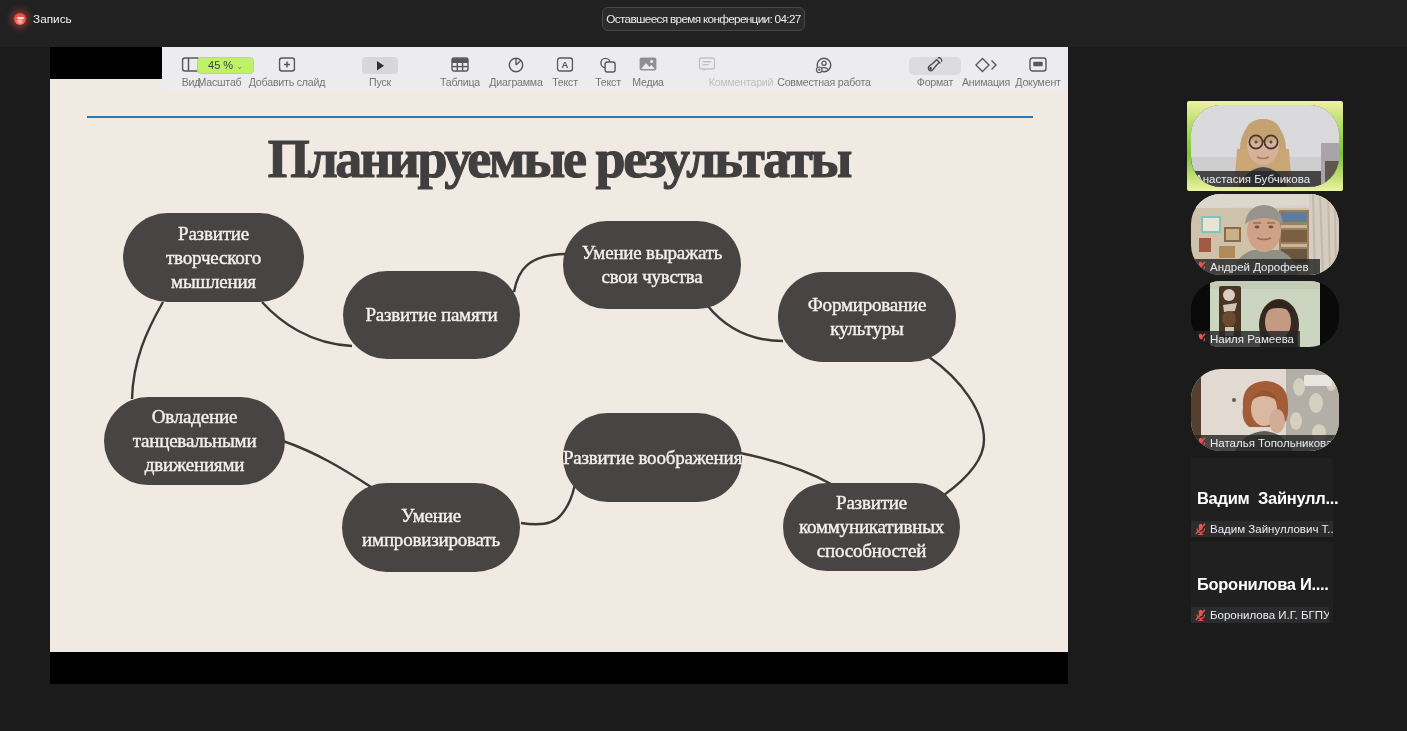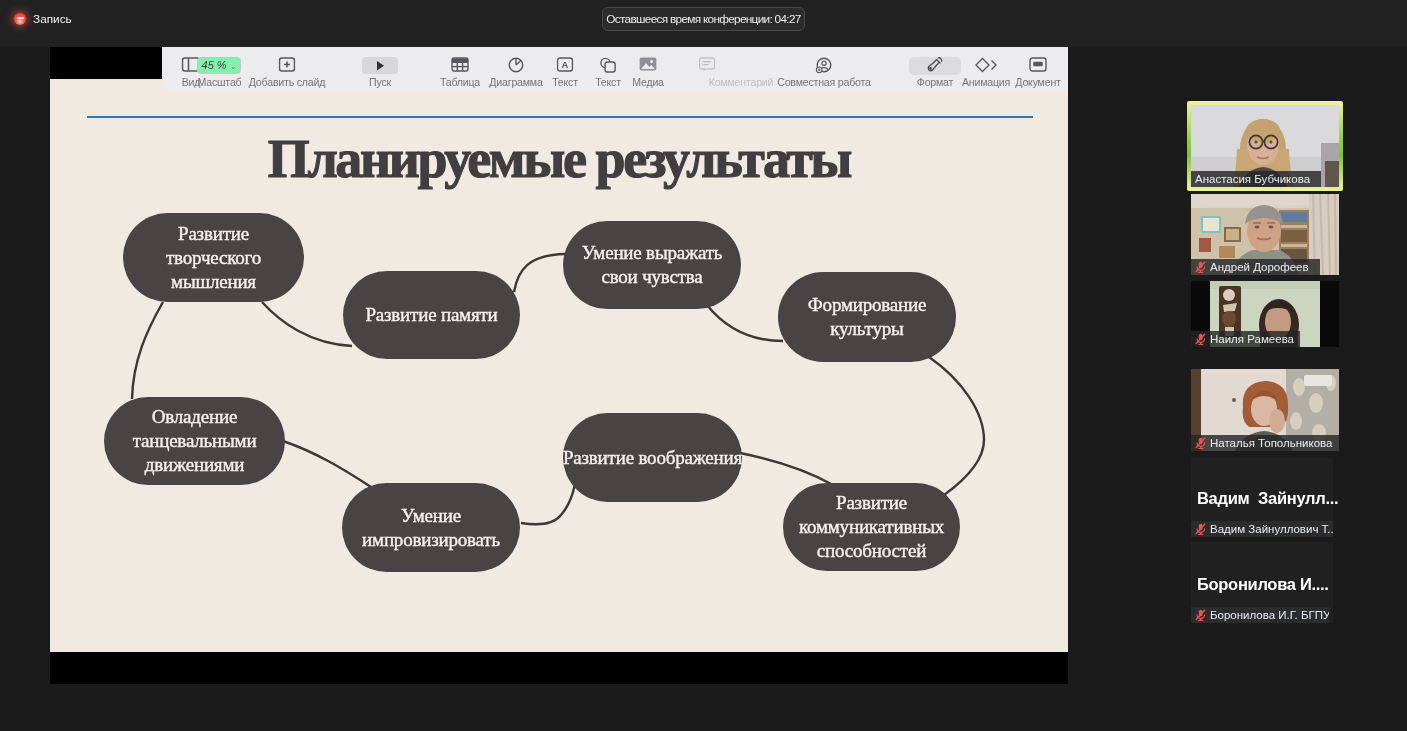--- a/index.html
+++ b/index.html
@@ -25,21 +25,21 @@
     text-align:center;font-size:10.6px;letter-spacing:-0.2px;color:#757579;}
   .tblabel.dis{color:#bfbfc3;margin-left:34px;}
   
   #blueline{left:37px;top:69px;width:946px;height:2px;background:#2879b8;}
   #title{left:0px;top:81px;width:1018px;text-align:center;color:#413e3f;
     font-family:"Liberation Serif",serif;font-weight:bold;font-size:54px;letter-spacing:-2.4px;-webkit-text-stroke:1.1px #413e3f;}
   .bub{position:absolute;background:#474443;border-radius:46px;color:#f3f1ee;
     font-family:"Liberation Serif",serif;font-size:19px;line-height:24px;letter-spacing:-0.2px;
     display:flex;align-items:center;justify-content:center;text-align:center;white-space:nowrap;-webkit-text-stroke:0.4px #f3f1ee;}
   
-  .tile{position:absolute;left:1191px;width:148px;overflow:hidden;background:#000;}
+  .tile{position:absolute;left:1191px;width:148px;overflow:hidden;background:#000;border-radius:30px;}
   .namebar{position:absolute;left:0;bottom:0;background:rgba(38,38,38,.82);color:#e9eef4;
     font-size:11.5px;line-height:16px;height:16px;padding:0 5px 0 4px;display:flex;align-items:center;gap:4px;white-space:nowrap;overflow:hidden;}
   .namebar svg{flex:none;}
   .bigname{position:absolute;left:6px;color:#fff;font-weight:bold;font-size:16.5px;letter-spacing:-0.3px;white-space:nowrap;}
   .txttile{position:absolute;left:1191px;width:142px;background:#202021;}
 </style>
 </head>
 <body>
 <div class="abs" id="topstrip"></div>
 <div class="abs" id="recdot"></div>
@@ -75,21 +75,21 @@
   <div class="abs" id="toolbar">
 
     <div class="tbitem" style="left:14px;width:30px;">
       <svg class="tbicon" width="19" height="15" viewBox="0 0 19 15">
           <rect x="1" y="1" width="17" height="13" rx="2.5" fill="none" stroke="#58585c" stroke-width="1.5"></rect>
           <line x1="7" y1="1" x2="7" y2="14" stroke="#58585c" stroke-width="1.5"></line>
         </svg>
       <div class="tblabel">Вид</div>
     </div>
     <div class="tbitem" style="left:35px;width:45px;">
-      <div style="position:absolute;top:10px;left:0px;width:44px;height:17px;border:1px solid #c6c6c9;border-radius:4px;background:#86efac;box-sizing:border-box;font-size:11px;color:#3c3c3e;text-align:center;line-height:15px;font-style:italic;">45 % <span style="font-size:8px;color:#7a7a7e;">⌄</span></div>
+      <div style="position:absolute;top:10px;left:0px;width:57px;height:17px;border:1px solid #c6c6c9;border-radius:4px;background:#bef264;box-sizing:border-box;font-size:11px;color:#3c3c3e;text-align:center;line-height:15px;">45 % <span style="font-size:8px;color:#7a7a7e;">⌄</span></div>
       <div class="tblabel">Масштаб</div>
     </div>
     <div class="tbitem" style="left:110px;width:30px;">
       <svg class="tbicon" width="17" height="15" viewBox="0 0 17 15">
           <rect x="1" y="1" width="15" height="13" rx="2.5" fill="none" stroke="#58585c" stroke-width="1.5"></rect>
           <line x1="8.5" y1="4.5" x2="8.5" y2="10.5" stroke="#58585c" stroke-width="1.5"></line>
           <line x1="5.5" y1="7.5" x2="11.5" y2="7.5" stroke="#58585c" stroke-width="1.5"></line>
         </svg>
       <div class="tblabel">Добавить слайд</div>
     </div>

